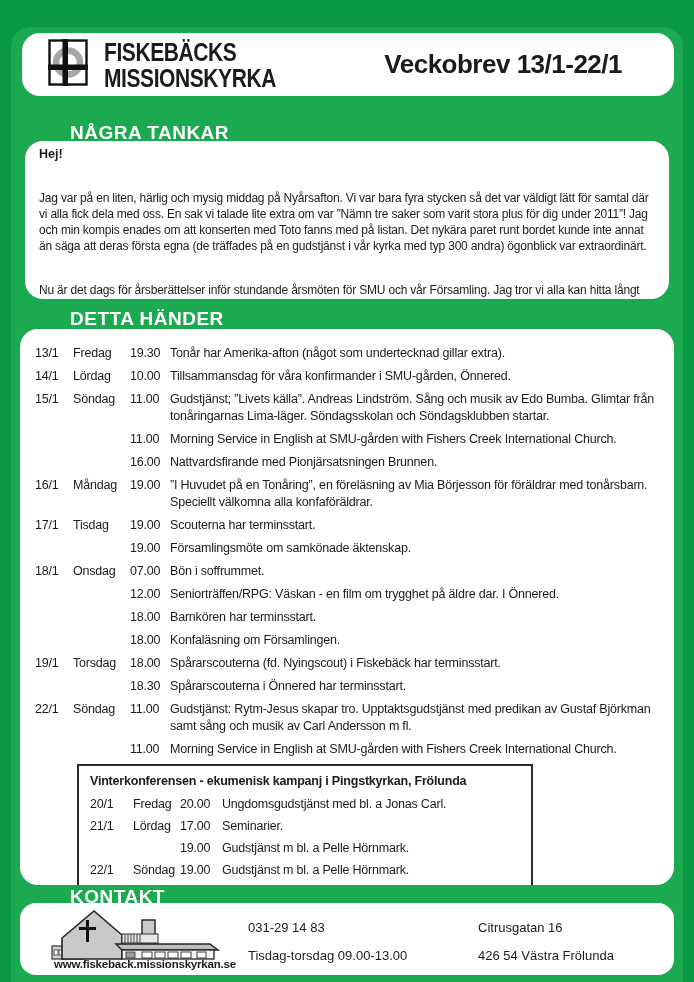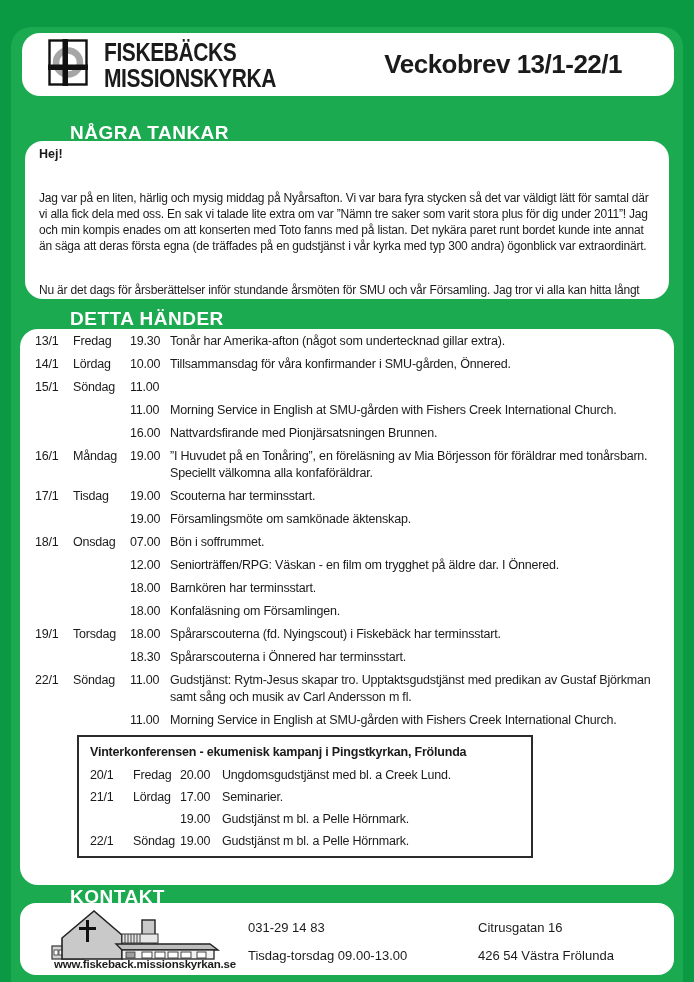--- a/index.html
+++ b/index.html
@@ -56,21 +56,21 @@
     font-size: 26px;
     letter-spacing: -0.5px;
     white-space: nowrap;
   }
   
   .tankar-card { left: 25px; top: 141px; width: 644px; height: 158px; padding: 5px 14px 4px 14px; overflow: hidden; }
   .tankar-card p { font-size: 12px; line-height: 16px; letter-spacing: -0.2px; margin-bottom: 4px; margin-top: 28px; }
   .greeting { font-weight: bold; font-size: 12.5px; line-height: 16px; margin-bottom: 4px; }
   .signature { font-size: 12.5px; line-height: 16px; text-align: center; padding-left: 230px; margin-top: 2px; }
   
-  .hander-card { left: 20px; top: 329px; width: 654px; height: 556px; padding: 4px 12px 6px 15px; overflow: hidden; }
+  .hander-card { left: 20px; top: 329px; width: 654px; height: 556px; padding: 16px 12px 6px 15px; overflow: hidden; }
   .event { display: grid; grid-template-columns: 38px 57px 40px 1fr; font-size: 12.5px; line-height: 17px; letter-spacing: -0.2px; margin-bottom: 6px; }
   .event .c-date, .event .c-day { font-weight: normal; }
   .conference-box {
     margin-top: 6px;
     margin-left: 42px;
     width: 456px;
     border: 2px solid #2b2b2b;
     padding: 7px 10px 6px 11px;
   }
   .conference-title { font-weight: bold; font-size: 12.5px; line-height: 17px; letter-spacing: -0.2px; margin-bottom: 6px; }
@@ -129,20 +129,21 @@
         <span class="c-date">14/1</span>
         <span class="c-day">Lördag</span>
         <span class="c-time">10.00</span>
         <span class="c-text">Tillsammansdag för våra konfirmander i SMU-gården, Önnered.</span>
       </div>
 
       <div class="event">
         <span class="c-date">15/1</span>
         <span class="c-day">Söndag</span>
         <span class="c-time">11.00</span>
+        <span class="c-text">Gudstjänst; ”Livets källa”. Andreas Lindström. Sång och musik av Edo Bumba. Glimtar från tonåringarnas Lima-läger. Söndagsskolan och Söndagsklubben startar.</span>
       </div>
 
       <div class="event">
         <span class="c-date"></span>
         <span class="c-day"></span>
         <span class="c-time">11.00</span>
         <span class="c-text">Morning Service in English at SMU-gården with Fishers Creek International Church.</span>
       </div>
 
       <div class="event">
@@ -230,21 +231,21 @@
       </div>
     </div>
   <div class="conference-box">
     <div class="conference-title">Vinterkonferensen - ekumenisk kampanj i Pingstkyrkan, Frölunda</div>
     <div>
 
         <div class="conf-event">
           <span>20/1</span>
           <span>Fredag</span>
           <span>20.00</span>
-          <span>Ungdomsgudstjänst med bl. a Creek Lund.</span>
+          <span>Ungdomsgudstjänst med bl. a Jonas Carl.</span>
         </div>
 
         <div class="conf-event">
           <span>21/1</span>
           <span>Lördag</span>
           <span>17.00</span>
           <span>Seminarier.</span>
         </div>
 
         <div class="conf-event">

